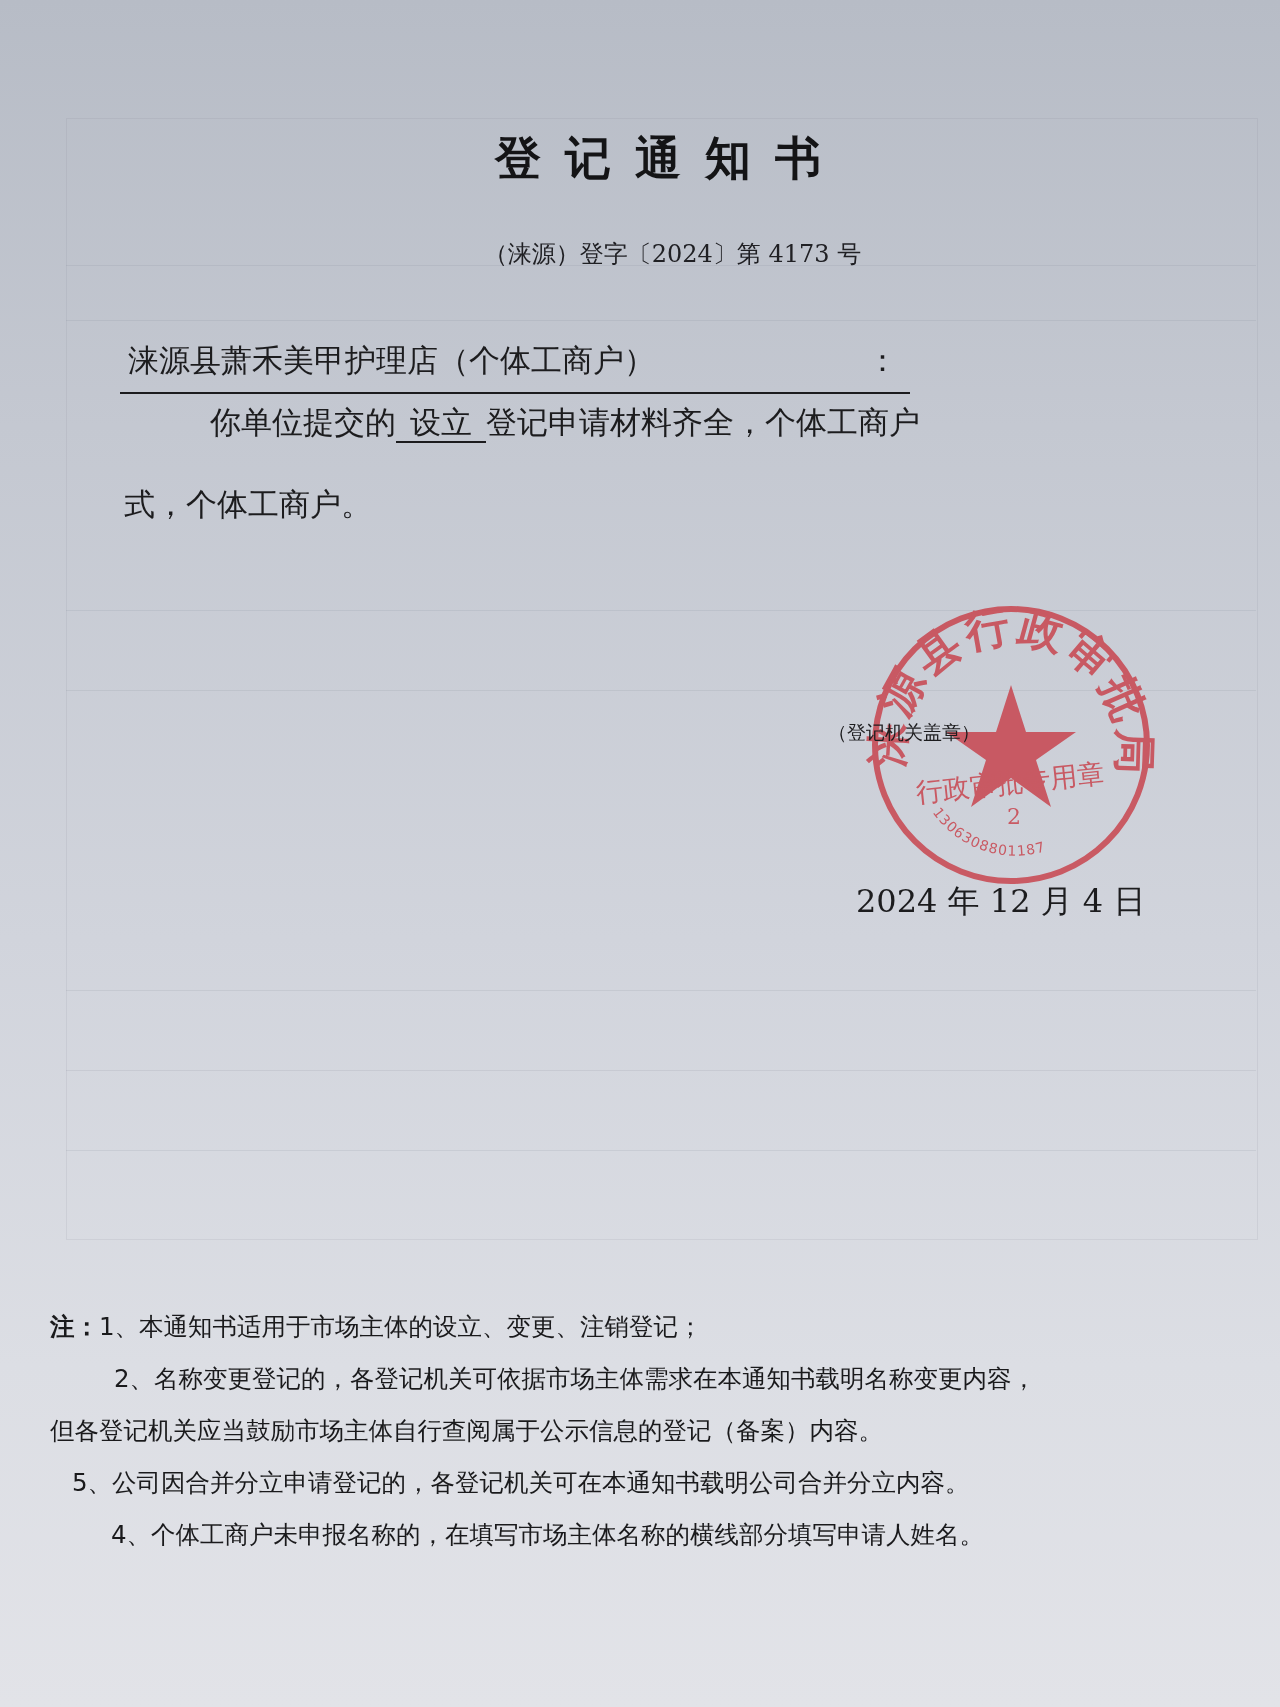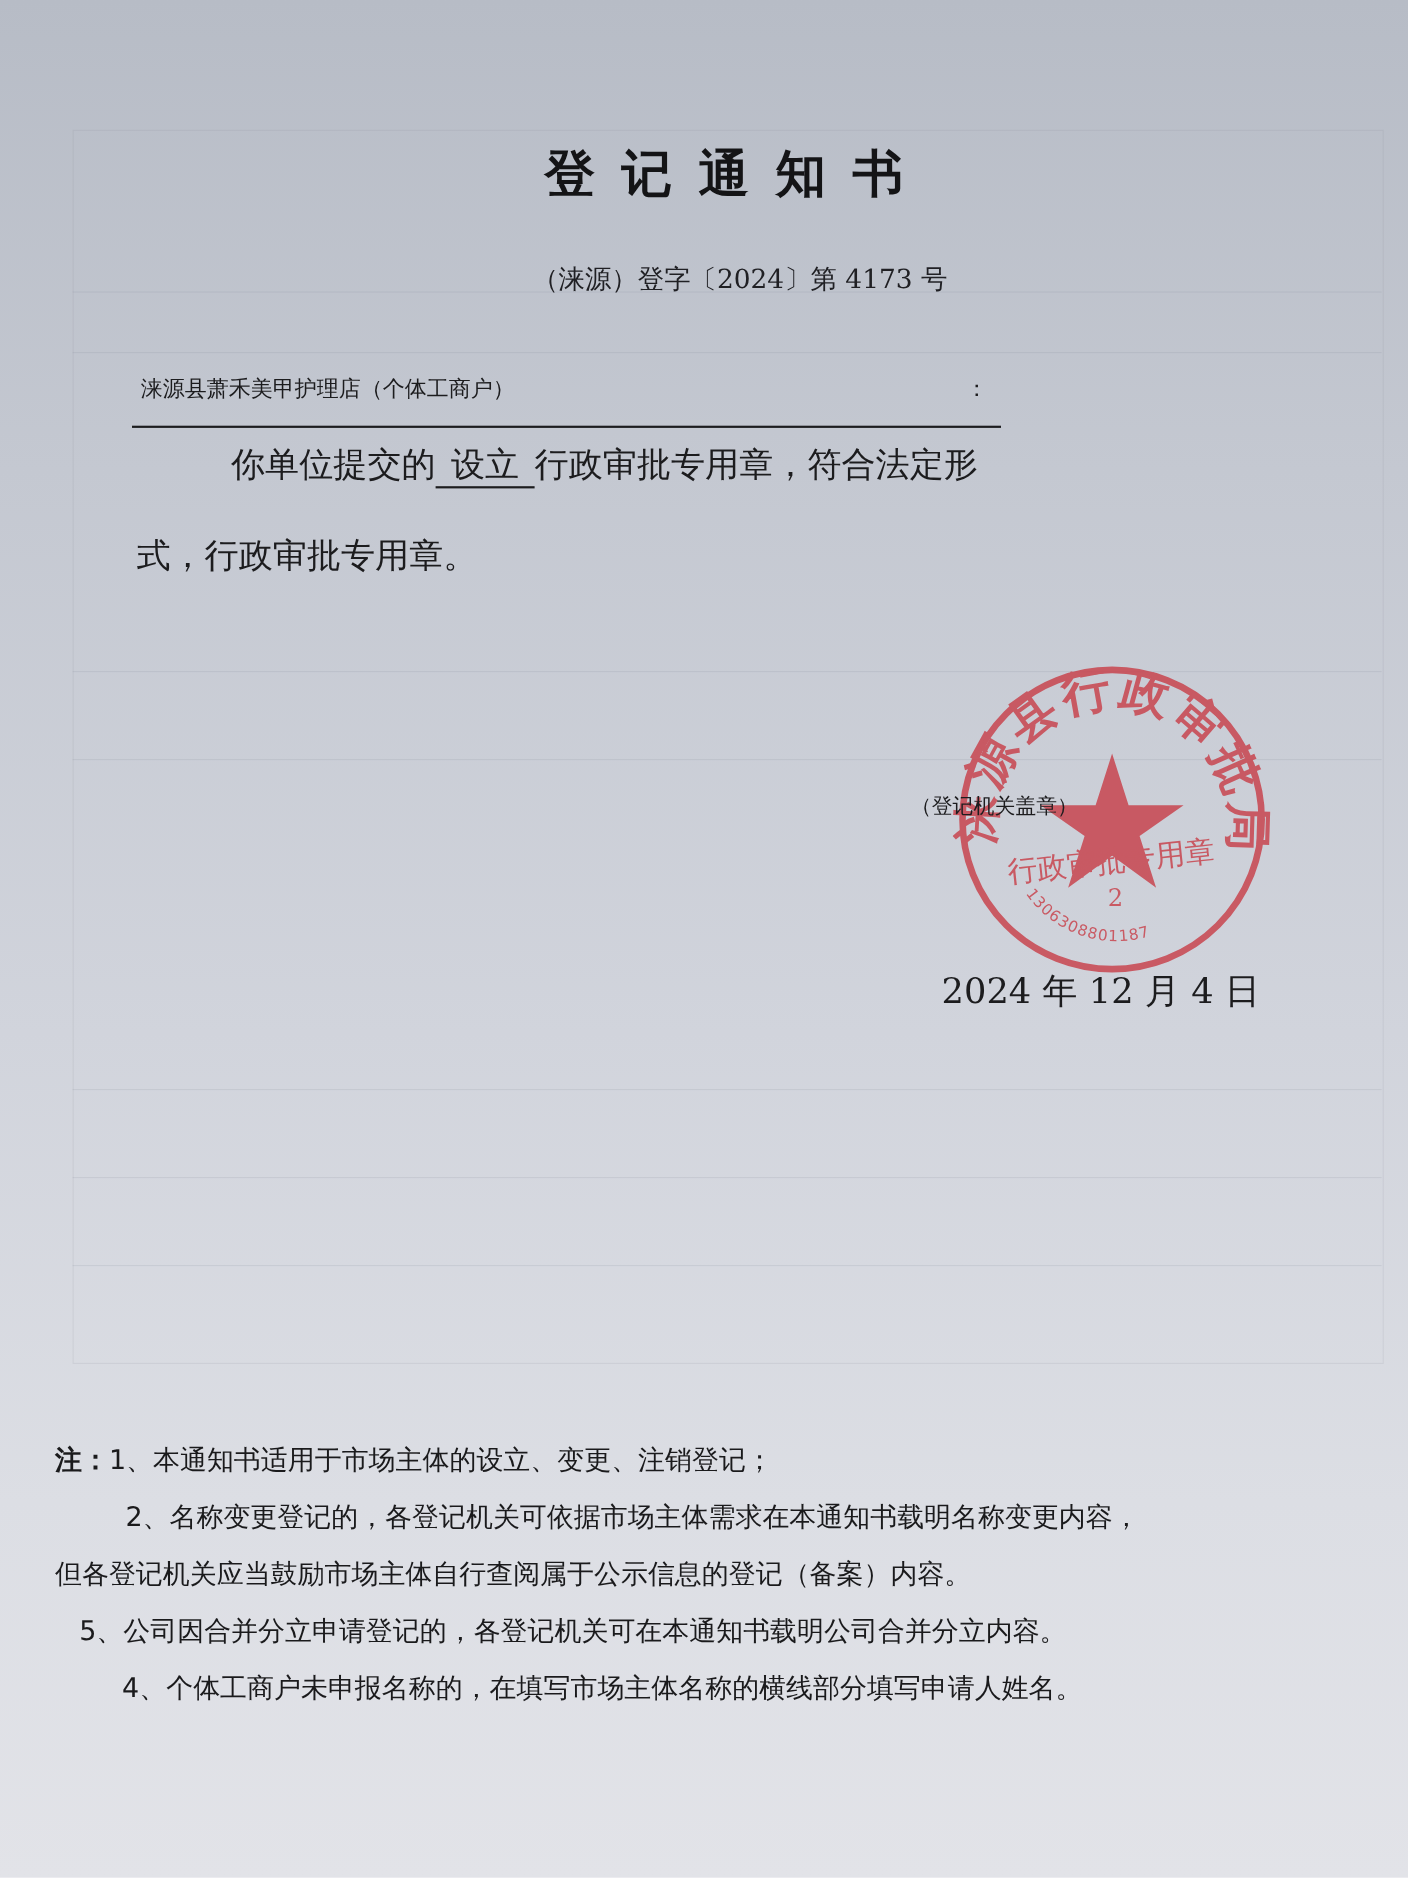--- a/index.html
+++ b/index.html
@@ -12,21 +12,21 @@
     .ghost { position: absolute; border: 1px solid rgba(120,126,140,0.12); }
     .hline { position: absolute; height: 1px; background: rgba(120,126,140,0.14); }
     .title {
       position: absolute; left: 0; width: 1340px; top: 128px; text-align: center;
       font-family: "DejaVu Sans", sans-serif; font-weight: bold;
       font-size: 46px; letter-spacing: 24px; color: #141416;
     }
     .docno { position: absolute; left: 0; width: 1345px; top: 238px; text-align: center; font-size: 24px; color: #202024; }
     .addressee {
       position: absolute; left: 120px; top: 340px; width: 782px;
-      font-size: 20px; border-bottom: 2px solid #1c1c1e; padding-bottom: 20px; padding-left: 8px;
+      font-size: 31px; border-bottom: 2px solid #1c1c1e; padding-bottom: 10px; padding-left: 8px;
       font-family: "DejaVu Sans", sans-serif; font-weight: 300;
     }
     .addressee .colon { position: absolute; right: 12px; top: 0; }
     .body-line { position: absolute; font-size: 31px; font-family: "DejaVu Sans", sans-serif; }
     .blank { display: inline-block; border-bottom: 2px solid #1c1c1e; padding: 0 14px; line-height: 1.15; }
     .seal-label { position: absolute; left: 828px; top: 720px; font-size: 19px; font-family: "DejaVu Sans", sans-serif; z-index: 3; }
     .date { position: absolute; left: 856px; top: 880px; font-size: 32px; z-index: 3; }
     .seal { position: absolute; left: 866px; top: 600px; width: 290px; height: 290px; z-index: 2; opacity: 0.82; }
     .notes { position: absolute; left: 50px; top: 1310px; width: 1220px; font-family: "DejaVu Sans", sans-serif; font-size: 24.5px; color: #1a1a1c; }
     .notes .line { position: absolute; white-space: nowrap; }
@@ -46,23 +46,23 @@
 
 <div class="title">登记通知书</div>
 <div class="docno">（涞源）登字〔2024〕第 4173 号</div>
 
 <div class="addressee">
   <span>涞源县萧禾美甲护理店（个体工商户）</span>
   <span class="colon">：</span>
 </div>
 
 <div class="body-line" style="left:210px; top:402px;">
-  <span>你单位提交的</span><span class="blank">设立</span><span>行政审批专用章，符合法定形</span>
+  <span>你单位提交的</span><span class="blank">设立</span><span>登记申请材料齐全，个体工商户</span>
 </div>
-<div class="body-line" style="left:124px; top:484px;">式，行政审批专用章。</div>
+<div class="body-line" style="left:124px; top:484px;">式，个体工商户。</div>
 
 <svg class="seal" viewBox="0 0 290 290">
   <defs>
     <path id="topArc" d="M 40 175 A 108 108 0 1 1 250 175"></path>
     <path id="botArc" d="M 62 205 A 100 100 0 0 0 236 205"></path>
   </defs>
   <circle cx="145" cy="145" r="136" fill="none" stroke="#c8404a" stroke-width="6"></circle>
   <text font-family="DejaVu Sans, sans-serif" font-size="44" font-weight="bold" fill="#c8404a" letter-spacing="4">
     <textPath href="#topArc" startOffset="2%">涞源县行政审批局</textPath>
   </text>

